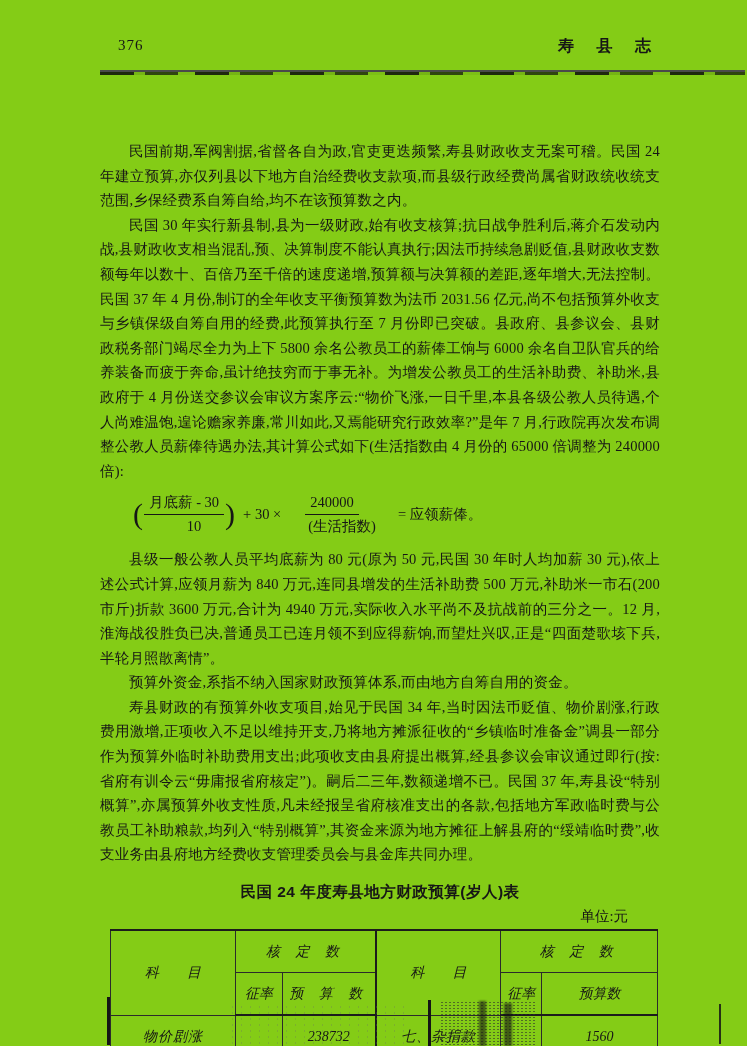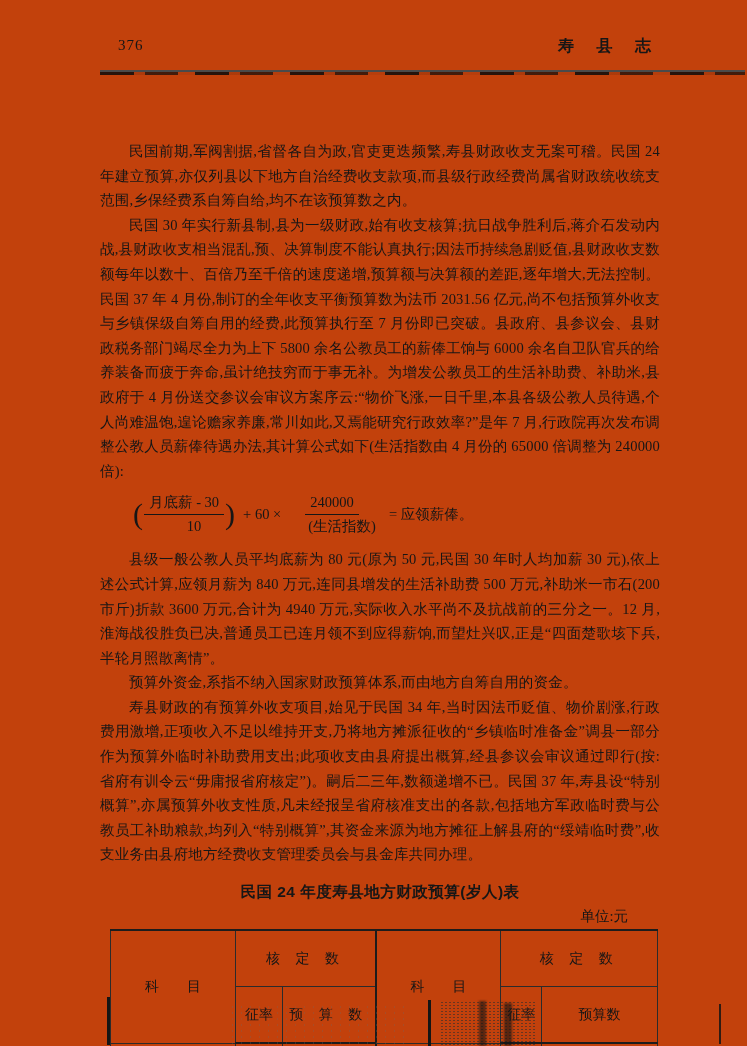--- a/index.html
+++ b/index.html
@@ -1,20 +1,20 @@
 <!DOCTYPE html>
 <html lang="zh"><head>
 <meta charset="utf-8">
 <style>
   html,body{margin:0;padding:0;background:#e8e8e6;}
   .page{
     position:relative;
     width:747px;height:1046px;
     margin:0 auto;
-    background:#c2410c;
+    background:#84cc16;
     color:#161616;
     font-family:"Liberation Serif","DejaVu Serif",serif;
     overflow:hidden;
   }
   
   .running-header{position:absolute;top:36px;left:100px;width:560px;height:24px;}
   .page-number{position:absolute;left:18px;top:1px;font-size:15px;letter-spacing:1px;}
   .book-title{position:absolute;left:0;right:0;top:0;text-align:right;
     font-family:"Liberation Sans","DejaVu Sans",sans-serif;
     font-weight:bold;font-size:16px;letter-spacing:9px;}
@@ -36,30 +36,30 @@
   
   .formula{display:flex;align-items:center;margin:5px 0 7px 32px;
     font-size:14.5px;height:52px;}
   .paren{font-size:30px;font-weight:400;line-height:1;padding:0 1px;
     font-family:"Liberation Serif",serif;}
   .frac{display:inline-flex;flex-direction:column;align-items:center;
     text-align:center;line-height:1.45;}
   .frac .num{border-bottom:1.4px solid #161616;padding:0 5px 1px;}
   .frac .den{padding-top:1px;margin-left:20px;}
   .formula .op{margin:0 7px;}
-  .formula .result{margin-left:13px;}
+  .formula .result{margin-left:22px;}
   
   .table-title{margin-top:15px;text-align:center;
     font-family:"Liberation Sans","DejaVu Sans",sans-serif;
     font-weight:bold;font-size:15.5px;letter-spacing:.5px;}
   .unit-label{margin-top:4px;text-align:right;padding-right:32px;font-size:14.5px;}
   table.budget{border-collapse:collapse;margin:3px 0 0 10px;width:548px;
     font-size:14px;table-layout:fixed;}
-  table.budget th,table.budget td{border:1px solid #2b2b2b;padding:17px 2px;
-    font-weight:normal;text-align:center;line-height:1.5;}
+  table.budget th,table.budget td{border:1px solid #2b2b2b;padding:10px 2px;
+    font-weight:normal;text-align:center;line-height:1.5;font-style:italic;}
   table.budget{border-top:2.4px solid #1c1c1c;border-bottom:2.4px solid #1c1c1c;}
   table.budget thead tr.sub th{border-bottom:2.2px solid #1c1c1c;}
   td.mid-div,th.mid-div{border-left:2.8px solid #1c1c1c !important;}
   .col-subj-l{width:123px;} .col-rate-l{width:46px;} .col-budg-l{width:92px;}
   .col-subj-r{width:123px;} .col-rate-r{width:40px;} .col-budg-r{width:114px;}
   td.subject{text-align:left;padding-left:10px;letter-spacing:1px;}
   th.spaced{letter-spacing:6px;}
   
   .artifact-bar{position:absolute;background:#151515;}
   .bar-1{left:107px;top:997px;width:3px;height:48px;}
@@ -94,21 +94,21 @@
     <p>民国前期,军阀割据,省督各自为政,官吏更迭频繁,寿县财政收支无案可稽。民国 24 年建立预算,亦仅列县以下地方自治经费收支款项,而县级行政经费尚属省财政统收统支范围,乡保经费系自筹自给,均不在该预算数之内。</p>
     <p>民国 30 年实行新县制,县为一级财政,始有收支核算;抗日战争胜利后,蒋介石发动内战,县财政收支相当混乱,预、决算制度不能认真执行;因法币持续急剧贬值,县财政收支数额每年以数十、百倍乃至千倍的速度递增,预算额与决算额的差距,逐年增大,无法控制。民国 37 年 4 月份,制订的全年收支平衡预算数为法币 2031.56 亿元,尚不包括预算外收支与乡镇保级自筹自用的经费,此预算执行至 7 月份即已突破。县政府、县参议会、县财政税务部门竭尽全力为上下 5800 余名公教员工的薪俸工饷与 6000 余名自卫队官兵的给养装备而疲于奔命,虽计绝技穷而于事无补。为增发公教员工的生活补助费、补助米,县政府于 4 月份送交参议会审议方案序云:“物价飞涨,一日千里,本县各级公教人员待遇,个人尚难温饱,遑论赡家养廉,常川如此,又焉能研究行政效率?”是年 7 月,行政院再次发布调整公教人员薪俸待遇办法,其计算公式如下(生活指数由 4 月份的 65000 倍调整为 240000 倍):</p>
 
     <div class="formula">
       <span class="paren">(</span>
       <span class="frac">
         <span class="num">月底薪 - 30</span>
         <span class="den">10</span>
       </span>
       <span class="paren">)</span>
-      <span class="op">+ 60 ×</span>
+      <span class="op">+ 30 ×</span>
       <span class="frac">
         <span class="num">240000</span>
         <span class="den">(生活指数)</span>
       </span>
       <span class="result">= 应领薪俸。</span>
     </div>
 
     <p>县级一般公教人员平均底薪为 80 元(原为 50 元,民国 30 年时人均加薪 30 元),依上述公式计算,应领月薪为 840 万元,连同县增发的生活补助费 500 万元,补助米一市石(200 市斤)折款 3600 万元,合计为 4940 万元,实际收入水平尚不及抗战前的三分之一。12 月,淮海战役胜负已决,普通员工已连月领不到应得薪饷,而望灶兴叹,正是“四面楚歌垓下兵,半轮月照散离情”。</p>
     <p>预算外资金,系指不纳入国家财政预算体系,而由地方自筹自用的资金。</p>
     <p>寿县财政的有预算外收支项目,始见于民国 34 年,当时因法币贬值、物价剧涨,行政费用激增,正项收入不足以维持开支,乃将地方摊派征收的“乡镇临时准备金”调县一部分作为预算外临时补助费用支出;此项收支由县府提出概算,经县参议会审议通过即行(按:省府有训令云“毋庸报省府核定”)。嗣后二三年,数额递增不已。民国 37 年,寿县设“特别概算”,亦属预算外收支性质,凡未经报呈省府核准支出的各款,包括地方军政临时费与公教员工补助粮款,均列入“特别概算”,其资金来源为地方摊征上解县府的“绥靖临时费”,收支业务由县府地方经费收支管理委员会与县金库共同办理。</p>

